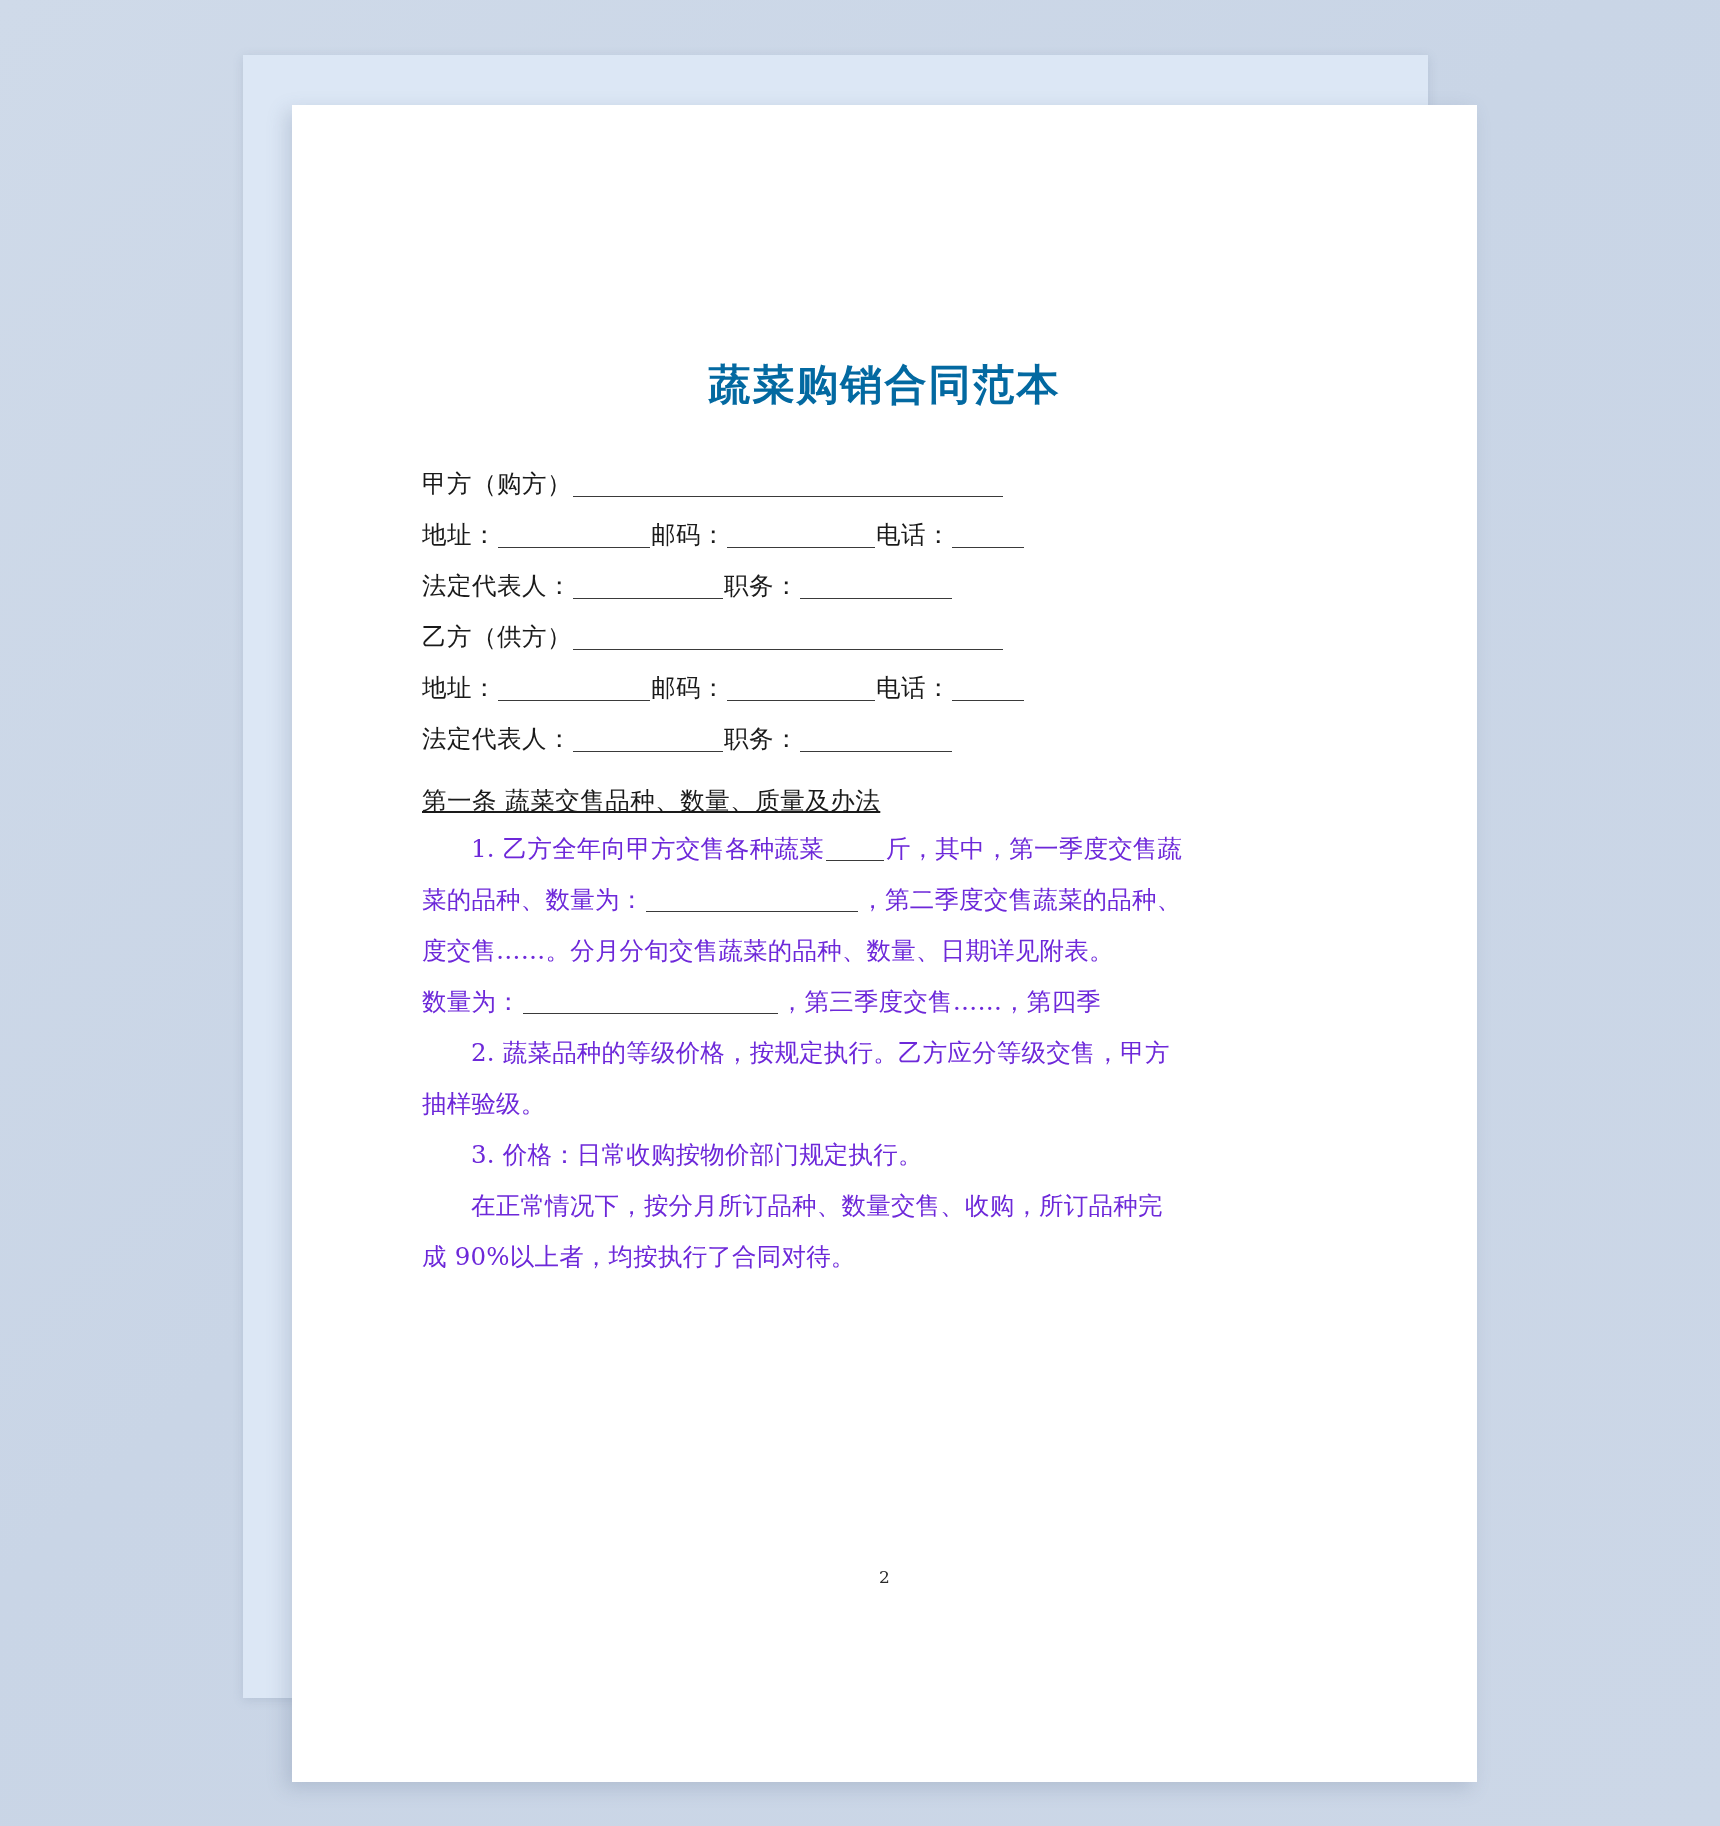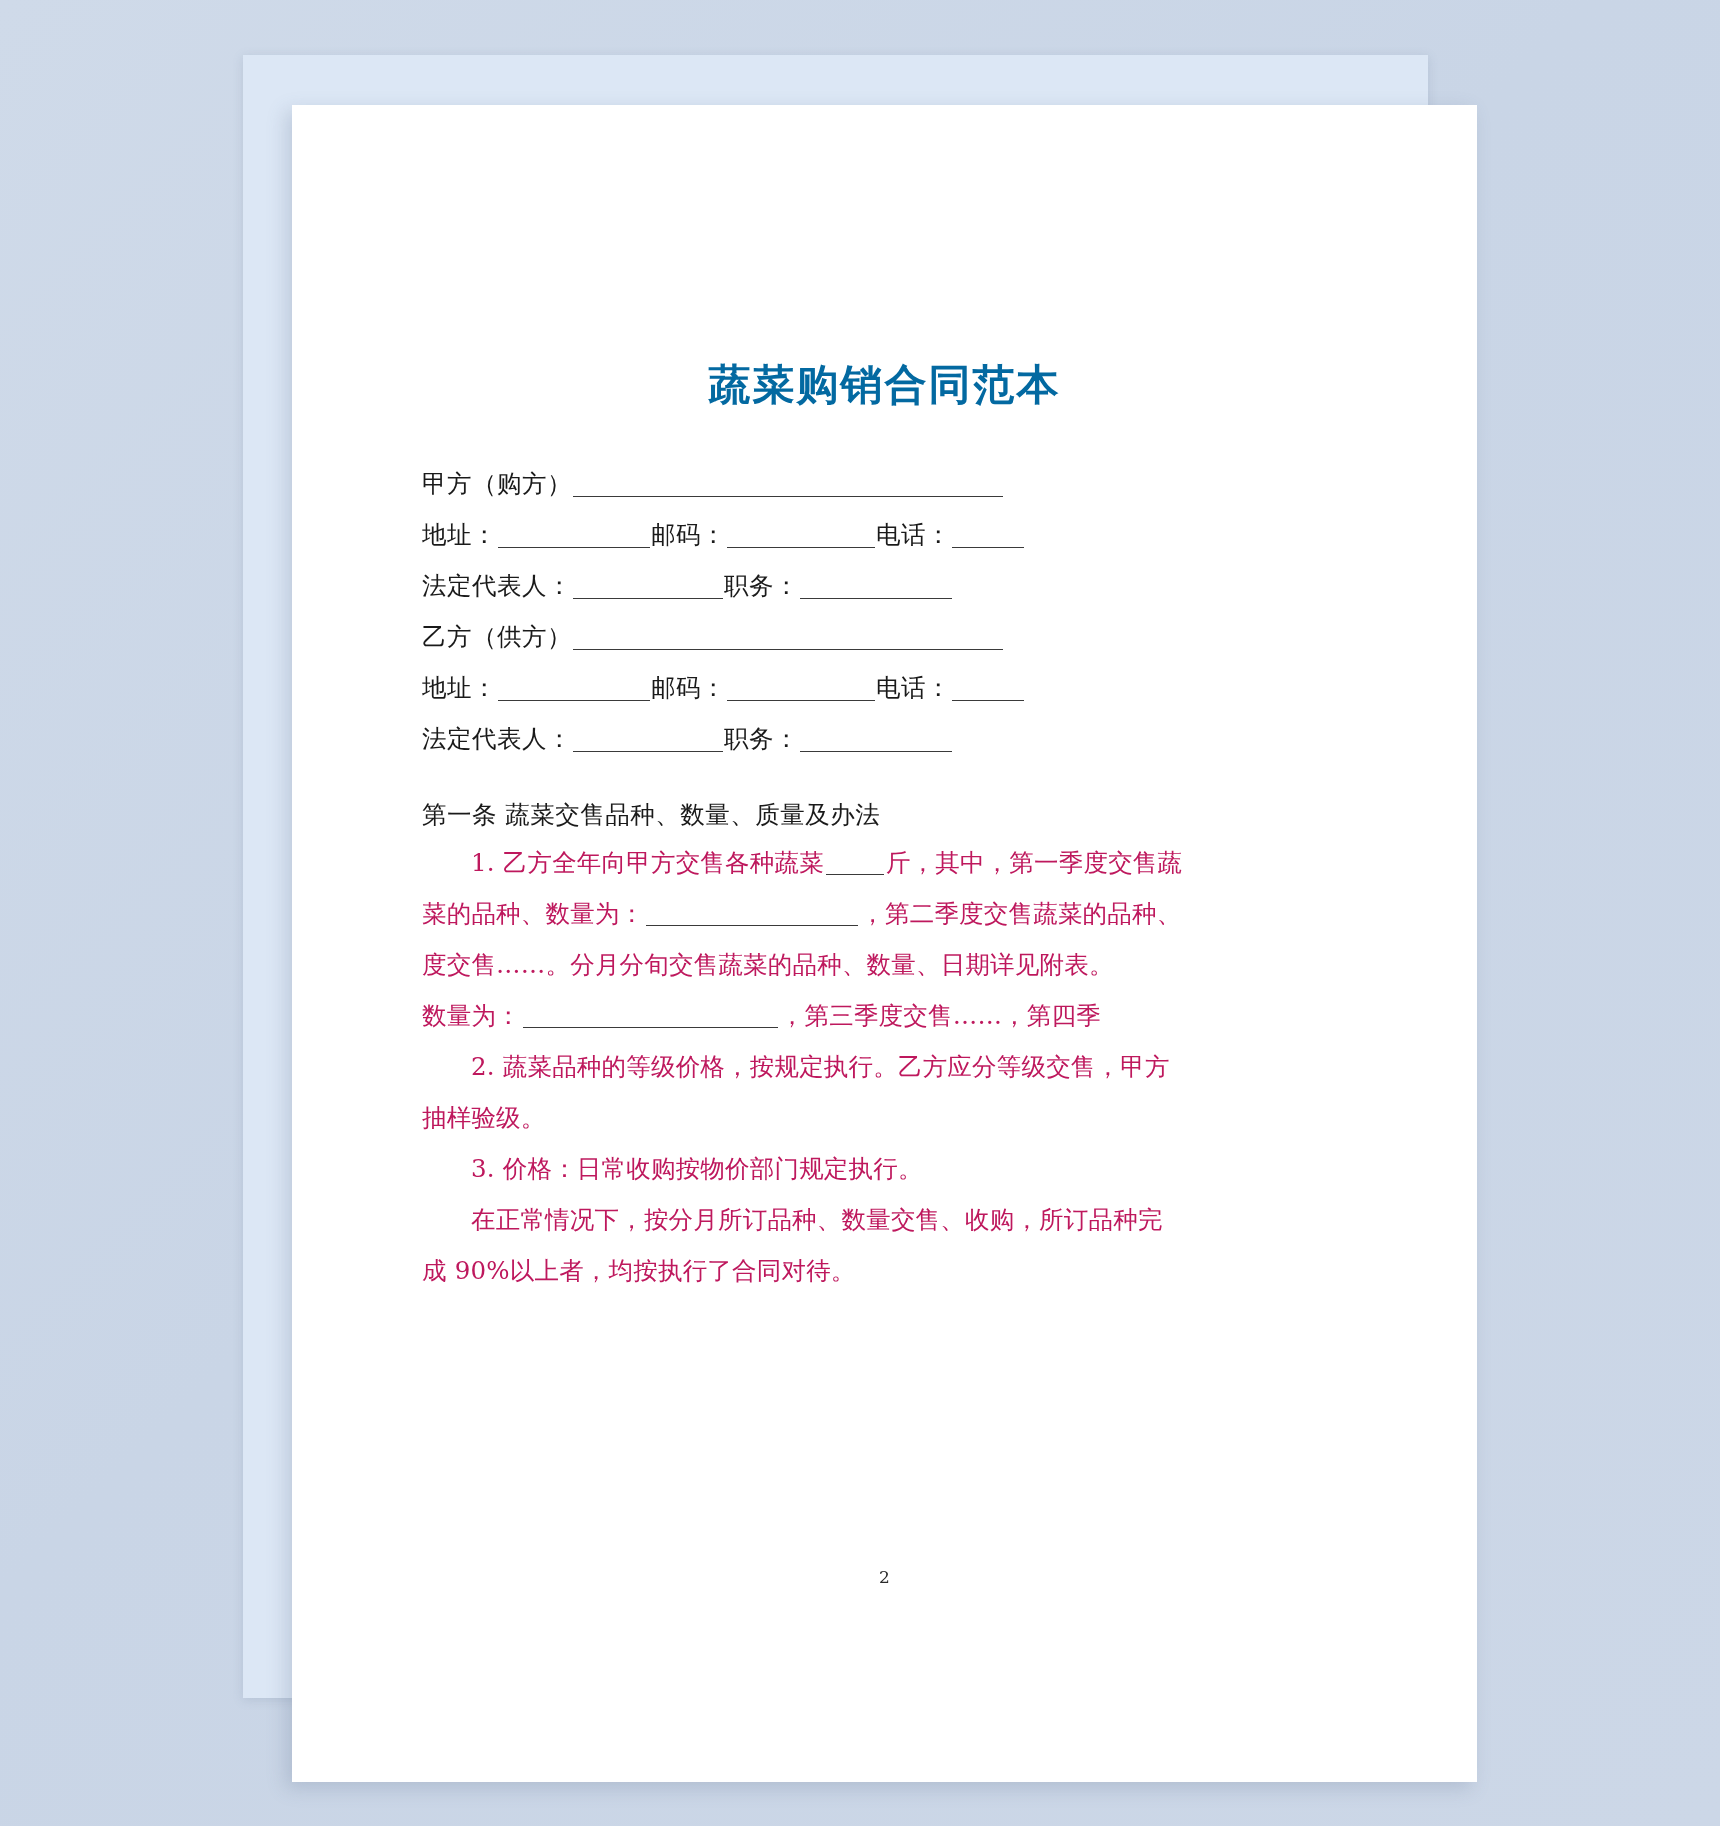--- a/index.html
+++ b/index.html
@@ -100,35 +100,35 @@
   }
   .blank.w-long   { width: 430px; }
   .blank.w-med    { width: 152px; }
   .blank.w-med2   { width: 148px; }
   .blank.w-short  { width: 72px; }
   .blank.w-rep    { width: 150px; }
   .blank.w-job    { width: 152px; }
 
   
   .clause-head {
-    margin-top: 14px;
     height: 46px;
     display: flex;
     align-items: center;
     letter-spacing: 0.5px;
+    text-decoration: underline;
   }
 
   
   .para {
     white-space: normal;
   }
   .pline {
     font-family: "DejaVu Serif", "Liberation Serif", serif;
     font-size: 24.5px;
-    color: #be185d;
+    color: #6d28d9;
     height: 51px;
     display: flex;
     align-items: center;
     white-space: nowrap;
     letter-spacing: 0.2px;
   }
   .pline.indent { padding-left: 49px; }
 
   .inline-blank {
     display: inline-block;

